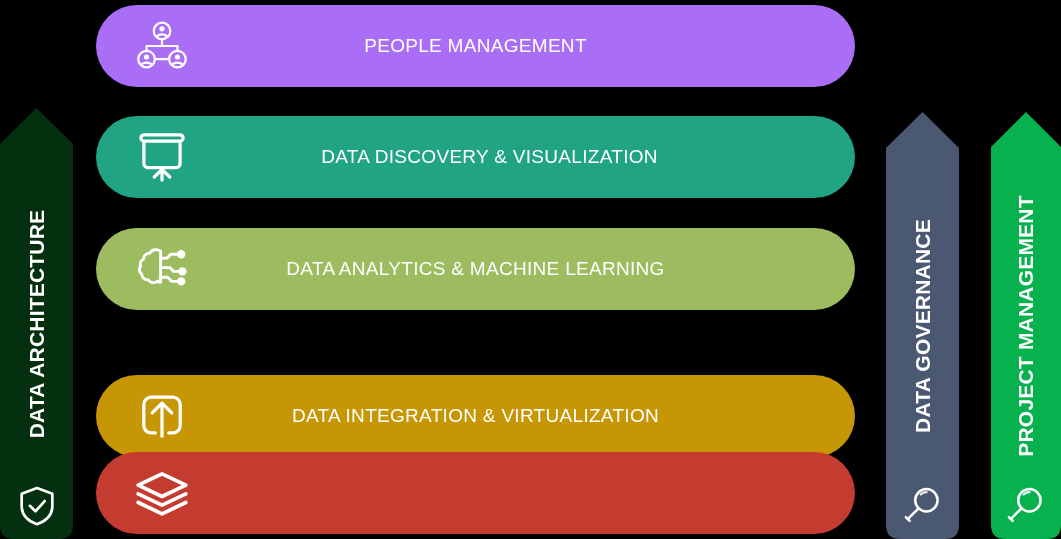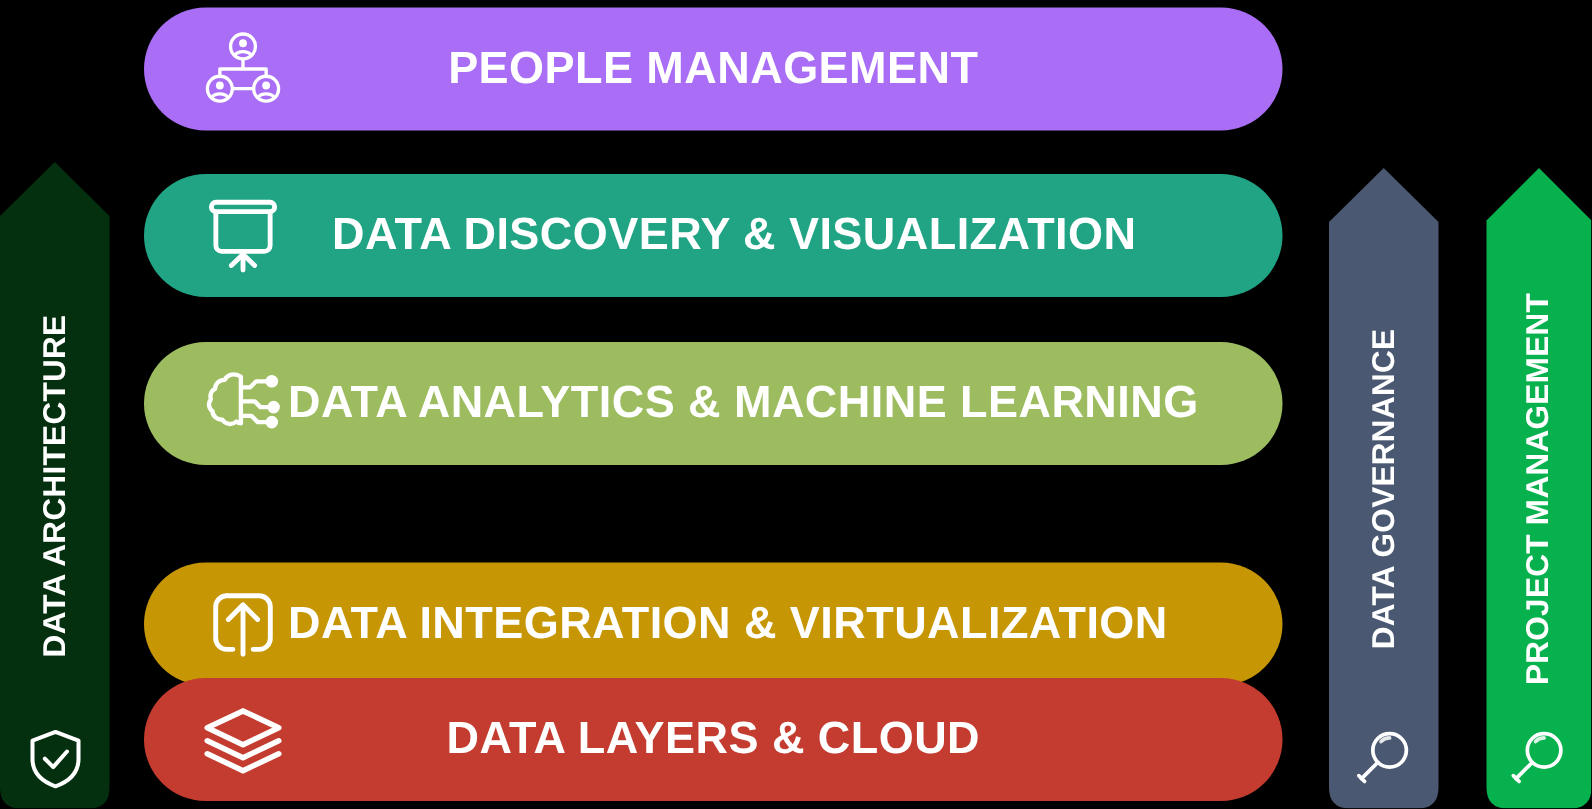--- a/index.html
+++ b/index.html
@@ -89,22 +89,22 @@
     height: 58px;
     margin-left: 36px;
     display: flex;
     align-items: center;
     justify-content: center;
   }
   .bar-label {
     flex: 1 1 auto;
     text-align: center;
     color: #ffffff;
-    font-weight: bold;
-    font-size: 30px;
+    font-weight: normal;
+    font-size: 19px;
     letter-spacing: 0.3px;
     padding-right: 96px;
     white-space: nowrap;
   }
   #bar-0 { top: 5px; }
   #bar-1 { top: 116px; gap: 28px; }
   #bar-2 { top: 228px; justify-content: space-between; }
   #bar-3 { top: 340px; margin-top: 35px; }
   #bar-4 { top: 452px; }
 
@@ -189,21 +189,20 @@
   </div>
 
   <div class="bar" id="bar-4" style="background:#c33c2f">
     <div class="bar-icon">
       <svg width="58" height="52" viewBox="0 0 26 24" fill="none" stroke="#ffffff" stroke-width="1.7" stroke-linecap="round" stroke-linejoin="round">
         <path d="M13 3.2 L24 8.4 L13 13.6 L2 8.4 Z"></path>
         <path d="M2 12.4 L13 17.6 L24 12.4"></path>
         <path d="M2 16.4 L13 21.6 L24 16.4"></path>
       </svg>
     </div>
-    <div class="bar-label">DATA LAYERS &amp; CLOUD</div>
   </div>
 
   <div class="arrow" id="arrow-governance">
     <svg class="arrow-head" width="73" height="427" viewBox="0 0 73 427">
       <path d="M36.5 0 L73 36 L73 413 Q73 427 59 427 L14 427 Q0 427 0 413 L0 36 Z" fill="#4a5871"></path>
     </svg>
     <div class="arrow-label">DATA GOVERNANCE</div>
     <div class="arrow-icon">
       <svg width="44" height="44" viewBox="0 0 24 24" fill="none" stroke="#ffffff" stroke-width="1.35" stroke-linecap="round" stroke-linejoin="round">
         <circle cx="14.4" cy="9.4" r="6.1"></circle>

